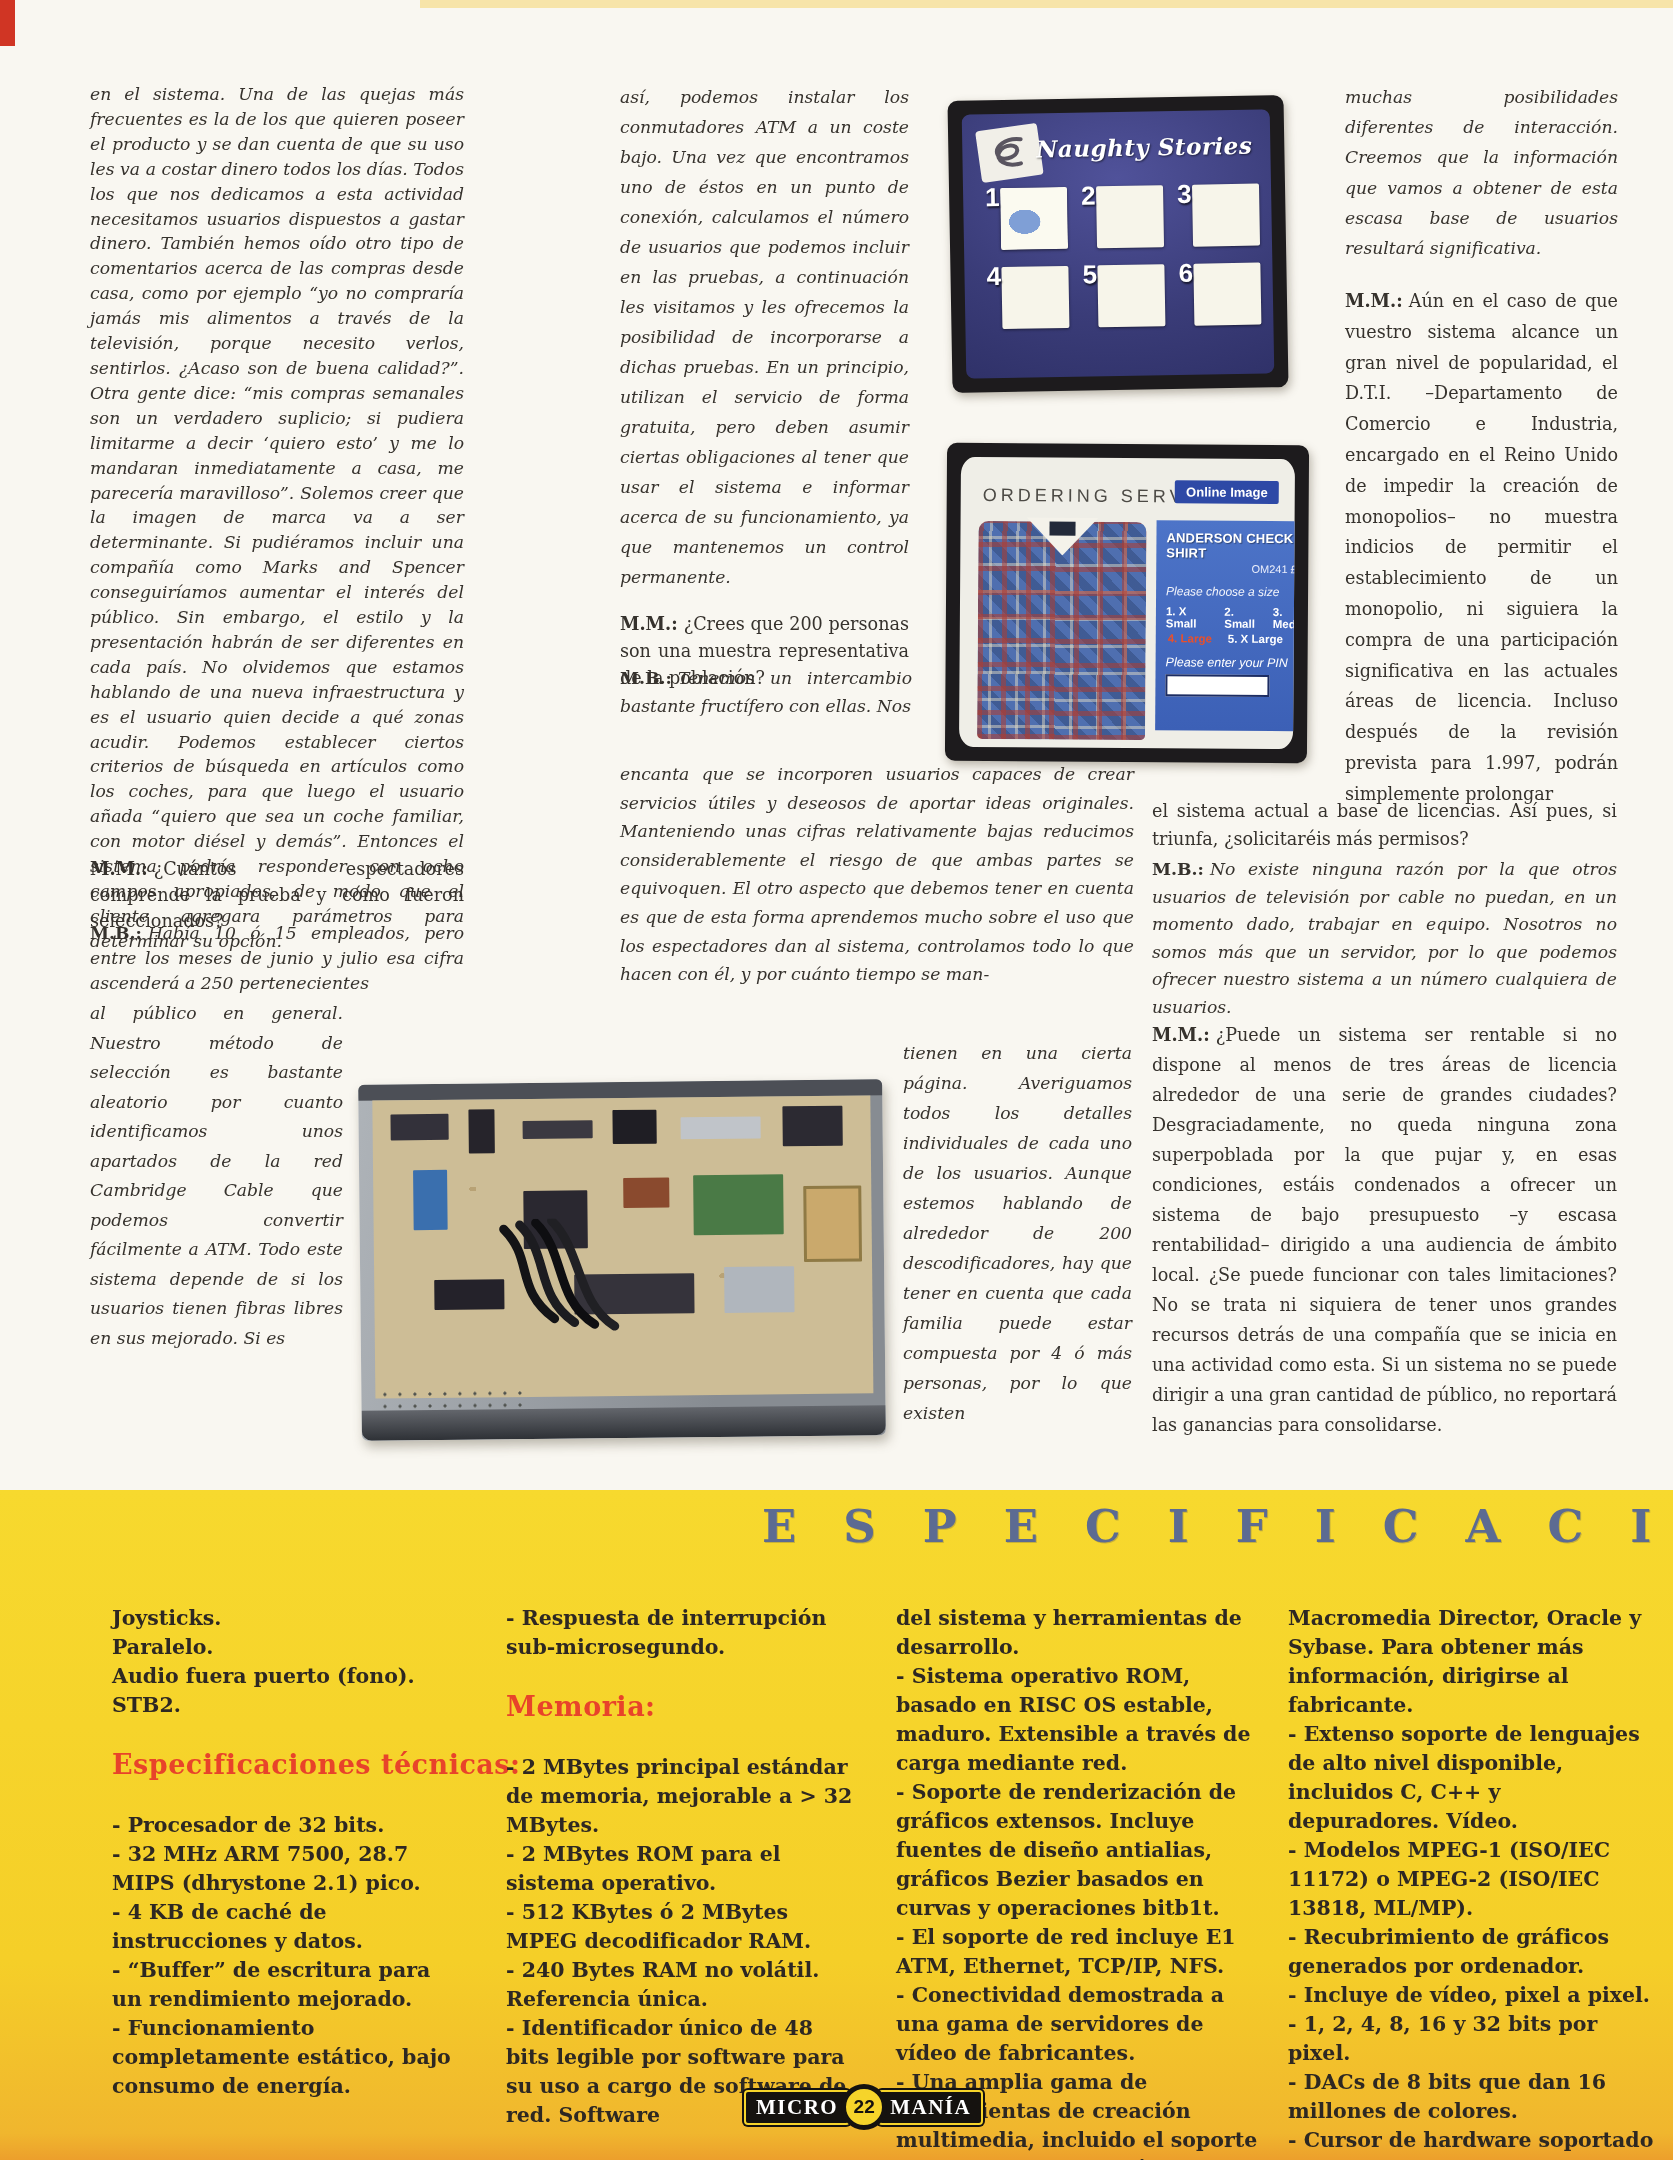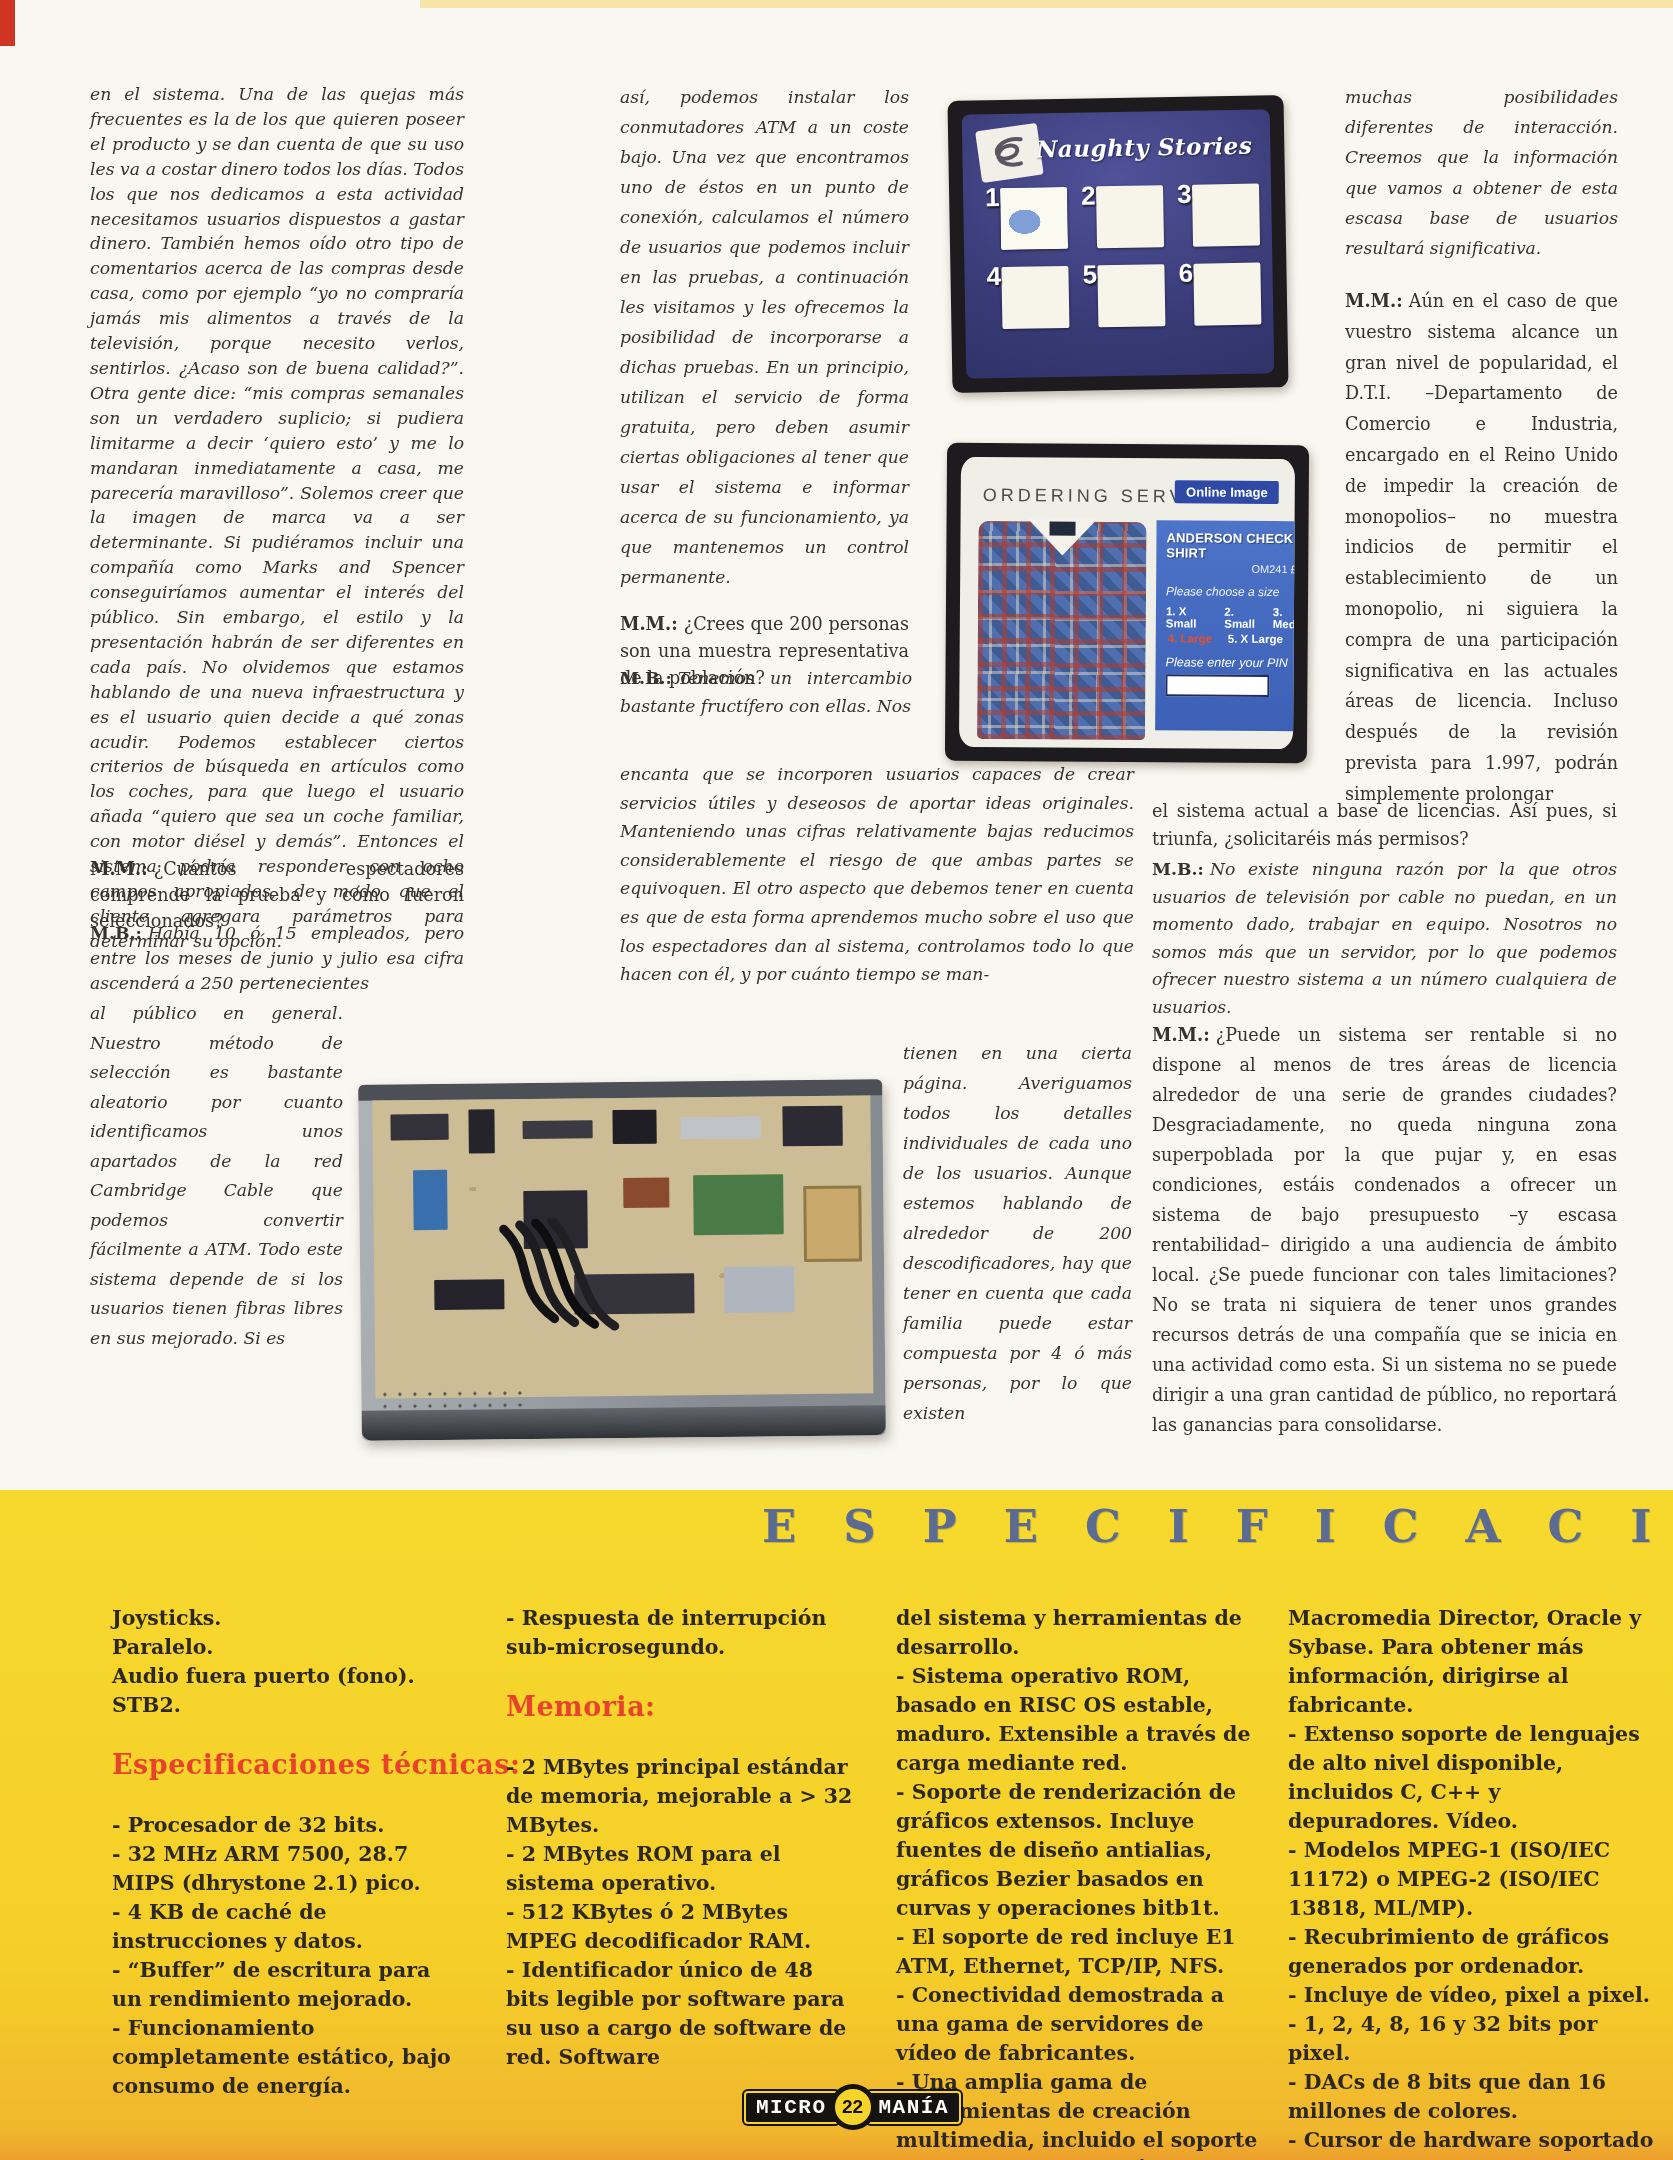--- a/index.html
+++ b/index.html
@@ -92,21 +92,21 @@
   .specs-title{position:absolute;left:762px;top:1500px;white-space:nowrap;
                font-family:"DejaVu Serif",serif;font-weight:bold;font-size:45px;
                letter-spacing:47px;color:#5c6b92;text-shadow:1px 1px 0 rgba(60,60,90,.25);}
   .spec-col{position:absolute;top:1604px;color:#2e2822;font-family:"DejaVu Serif",serif;
             font-weight:bold;font-size:20.5px;line-height:29px;}
   .spec-col p{margin:0;}
   .spec-head{color:#e8432a;font-size:27px;margin:30px 0 32px 0 !important;white-space:nowrap;
              letter-spacing:.5px;}
   
   .mm-logo{position:absolute;left:744px;top:2084px;display:flex;align-items:center;}
-  .logo-box{background:#15120f;color:#fff;font-family:Liberation Mono, monospace;
+  .logo-box{background:#15120f;color:#fff;font-family:Liberation Serif, serif;
             font-weight:bold;font-size:21px;letter-spacing:1.5px;padding:5px 12px;
             border-radius:4px;box-shadow:inset 0 0 0 2px #f6d42a, 0 0 0 2px #15120f;}
   .logo-circle{width:46px;height:46px;border-radius:50%;background:#f6d42a;border:5px solid #15120f;
             display:flex;align-items:center;justify-content:center;font-family:"Liberation Sans",sans-serif;
             font-weight:bold;font-size:19px;color:#15120f;margin:0 -9px;z-index:2;box-sizing:border-box;}
   
   .corner-red{position:absolute;left:0;top:0;width:15px;height:46px;background:#d03524;}
   .top-edge{position:absolute;left:420px;top:0;width:1253px;height:8px;background:#f5dd90;opacity:.75;}
 </style>
 </head>
@@ -262,20 +262,21 @@
   <p>- “Buffer” de escritura para un rendimiento mejorado.</p>
   <p>- Funcionamiento completamente estático, bajo consumo de energía.</p>
 </div>
 
 <div class="spec-col" style="left:506px;width:356px;">
   <p>- Respuesta de interrupción sub-microsegundo.</p>
   <p class="spec-head">Memoria:</p>
   <p>- 2 MBytes principal estándar de memoria, mejorable a &gt; 32 MBytes.</p>
   <p>- 2 MBytes ROM para el sistema operativo.</p>
   <p>- 512 KBytes ó 2 MBytes MPEG decodificador RAM.</p>
+  <p>- 240 Bytes RAM no volátil. Referencia única.</p>
   <p>- Identificador único de 48 bits legible por software para su uso a cargo de software de red. Software</p>
 </div>
 
 <div class="spec-col" style="left:896px;width:368px;">
   <p>del sistema y herramientas de desarrollo.</p>
   <p>- Sistema operativo ROM, basado en RISC OS estable, maduro. Extensible a través de carga mediante red.</p>
   <p>- Soporte de renderización de gráficos extensos. Incluye fuentes de diseño antialias, gráficos Bezier basados en curvas y operaciones bitb1t.</p>
   <p>- El soporte de red incluye E1 ATM, Ethernet, TCP/IP, NFS.</p>
   <p>- Conectividad demostrada a una gama de servidores de vídeo de fabricantes.</p>
   <p>- Una amplia gama de herramientas de creación multimedia, incluido el soporte de tiempo de ejecución para</p>

